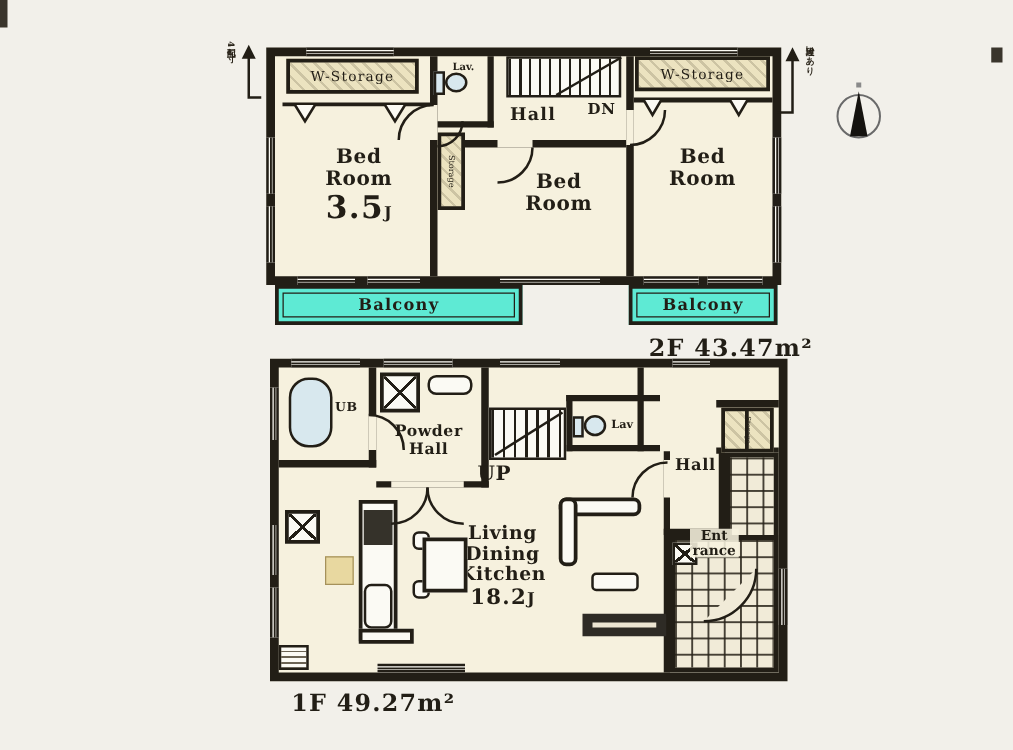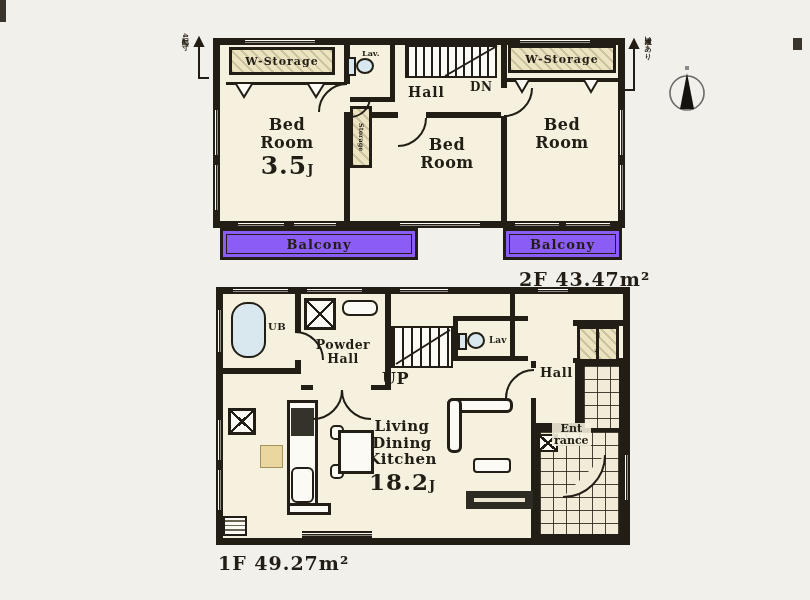--- a/index.html
+++ b/index.html
@@ -13,21 +13,21 @@
   html,body{margin:0;padding:0;background:var(--paper);}
   .canvas{position:relative;width:810px;height:600px;background:var(--paper);overflow:hidden;
           font-family:"DejaVu Serif",serif;color:var(--ink);}
   .abs{position:absolute;box-sizing:border-box;}
   .plan{position:absolute;box-sizing:border-box;border:7px solid var(--ink);background:var(--cream);}
   .wall{position:absolute;background:var(--ink);}
   .gap{position:absolute;background:var(--cream);}
   .band{position:absolute;box-sizing:border-box;border:3px solid var(--ink);background:
         repeating-linear-gradient(45deg, rgba(40,32,12,.16) 0 2px, transparent 2px 7px) var(--band);
         display:flex;align-items:center;justify-content:center;}
-  .band span{font-weight:bold;font-size:11px;letter-spacing:1px;}
+  .band span{font-weight:normal;font-size:11px;letter-spacing:1px;}
   .room{position:absolute;text-align:center;}
   .room-name{font-weight:bold;font-size:16px;line-height:1.1;white-space:pre-line;letter-spacing:.5px;}
   .room-name.sm{font-size:14px;}
   .size-num{font-weight:bold;font-size:25px;letter-spacing:1px;}
   .size-unit{font-weight:bold;font-size:13px;}
   .small-label{position:absolute;font-weight:bold;font-size:11px;letter-spacing:.5px;}
   .tiny-label{position:absolute;font-weight:bold;font-size:8px;}
   .area-label{position:absolute;font-weight:bold;font-size:19px;letter-spacing:1px;}
   .vtext{writing-mode:vertical-rl;text-orientation:mixed;}
   .win-h{position:absolute;box-sizing:border-box;border-top:2px solid var(--ink);border-bottom:2px solid var(--ink);
@@ -39,21 +39,21 @@
   .xbox{position:absolute;box-sizing:border-box;border:3px solid var(--ink);background:
     linear-gradient(to top right, transparent calc(50% - 1.2px), var(--ink) calc(50% - 1.2px) calc(50% + 1.2px), transparent calc(50% + 1.2px)),
     linear-gradient(to bottom right, transparent calc(50% - 1.2px), var(--ink) calc(50% - 1.2px) calc(50% + 1.2px), transparent calc(50% + 1.2px)),
     #fbfaf4;}
   .stairs{position:absolute;box-sizing:border-box;background:
      repeating-linear-gradient(90deg, var(--ink) 0 2.2px, transparent 2.2px 8px) #fbfaf4;border:2px solid var(--ink);}
   .tiles{position:absolute;box-sizing:border-box;background-image:
      linear-gradient(rgba(40,35,25,.85) 1.2px, transparent 1.2px),
      linear-gradient(90deg, rgba(40,35,25,.85) 1.2px, transparent 1.2px);
      background-size:13px 13px;background-color:#f1ebd8;border:4px solid var(--ink);}
-  .balcony{position:absolute;box-sizing:border-box;border:3px solid var(--ink);background:#8b5cf6;
+  .balcony{position:absolute;box-sizing:border-box;border:3px solid var(--ink);background:#5eead4;
            display:flex;align-items:center;justify-content:center;}
   .balcony .inner{position:absolute;inset:3px;border:1px solid var(--ink);}
   .balcony span{font-weight:bold;font-size:13px;letter-spacing:1px;position:relative;}
   .fixture{position:absolute;box-sizing:border-box;border:2.5px solid var(--ink);background:var(--blue);}
   .furn{position:absolute;box-sizing:border-box;border:3px solid var(--ink);background:#fbfaf4;}
   .annot{position:absolute;font-size:7px;font-weight:bold;line-height:1.1;color:#2a241a;}
   svg.overlay{position:absolute;left:0;top:0;pointer-events:none;}
   .smudge{position:absolute;background:#3a352c;}
   .entlabel{white-space:pre-line;text-align:center;font-weight:bold;font-size:11px;line-height:1.05;
             background:rgba(246,241,222,.88);padding:0 2px;}
@@ -184,21 +184,21 @@
   <div class="tiles" style="left:580px;top:362px;width:43px;height:70px;"></div>
   <div class="tiles" style="left:536px;top:428px;width:87px;height:110px;"></div>
   <div class="xbox" style="left:538px;top:434px;width:20px;height:18px;border-width:2px;"></div>
   <div class="abs entlabel" style="left:552px;top:423px;">Ent
 rance</div>
 
   <div class="room" style="left:352px;top:418px;width:100px;">
     <div class="room-name sm" style="font-size:15px;">Living
 Dining
 Kitchen</div>
-    <div><span class="size-num" style="font-size:23px;">18.2</span><span class="size-unit">J</span></div>
+    <div><span class="size-num" style="font-size:17px;">18.2</span><span class="size-unit">J</span></div>
   </div>
 
   <div class="furn" style="left:287px;top:400px;width:31px;height:113px;"></div>
   <div class="abs" style="left:291px;top:408px;width:23px;height:28px;background:#35322a;"></div>
   <div class="furn" style="left:291px;top:467px;width:23px;height:36px;border-width:2px;border-radius:6px;"></div>
   <div class="furn" style="left:287px;top:503px;width:44px;height:12px;"></div>
   <div class="abs" style="left:260px;top:445px;width:23px;height:23px;background:var(--tan);border:1.5px solid #a5915a;"></div>
   <div class="xbox" style="left:228px;top:408px;width:28px;height:27px;"></div>
 
   <div class="furn" style="left:330px;top:425px;width:14px;height:15px;border-width:2px;border-radius:5px;"></div>
@@ -220,21 +220,21 @@
   <div class="win-v" style="left:216px;top:310px;width:7px;height:42px;"></div>
   <div class="win-v" style="left:216px;top:420px;width:7px;height:40px;"></div>
   <div class="win-v" style="left:216px;top:470px;width:7px;height:40px;"></div>
   <div class="win-h" style="left:302px;top:531px;width:70px;height:7px;"></div>
   <div class="win-v" style="left:623px;top:455px;width:7px;height:45px;"></div>
 
   <div class="gap" style="left:313px;top:385px;width:58px;height:5px;"></div>
   <div class="gap" style="left:531px;top:368px;width:5px;height:30px;"></div>
   <div class="gap" style="left:295px;top:332px;width:6px;height:28px;"></div>
 
-  <div class="area-label" style="left:218px;top:552px;">
+  <div class="area-label" style="left:233px;top:552px;">
     <span>1F</span>&nbsp;<span>49.27m²</span>
   </div>
 
   <svg class="overlay" width="810" height="600" viewBox="0 0 810 600">
     <g stroke="#221e16" stroke-width="2" fill="none">
 
       <path d="M 347,84 A 28,28 0 0 0 319,112"></path>
       <path d="M 426,118 A 28,28 0 0 1 398,146"></path>
       <path d="M 504,116 A 28,28 0 0 0 532,88"></path>
       <path d="M 370,97 A 20,20 0 0 1 350,117"></path>

